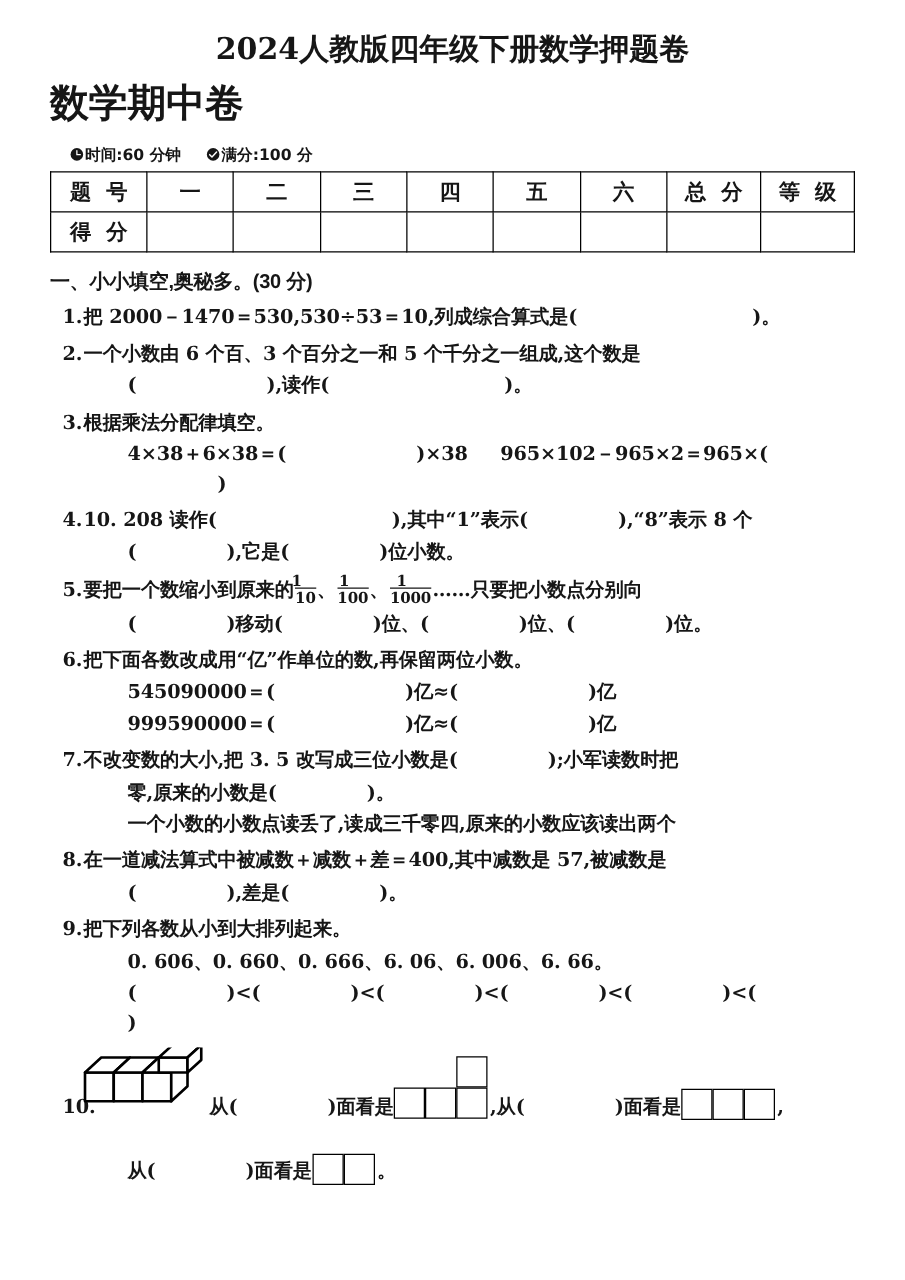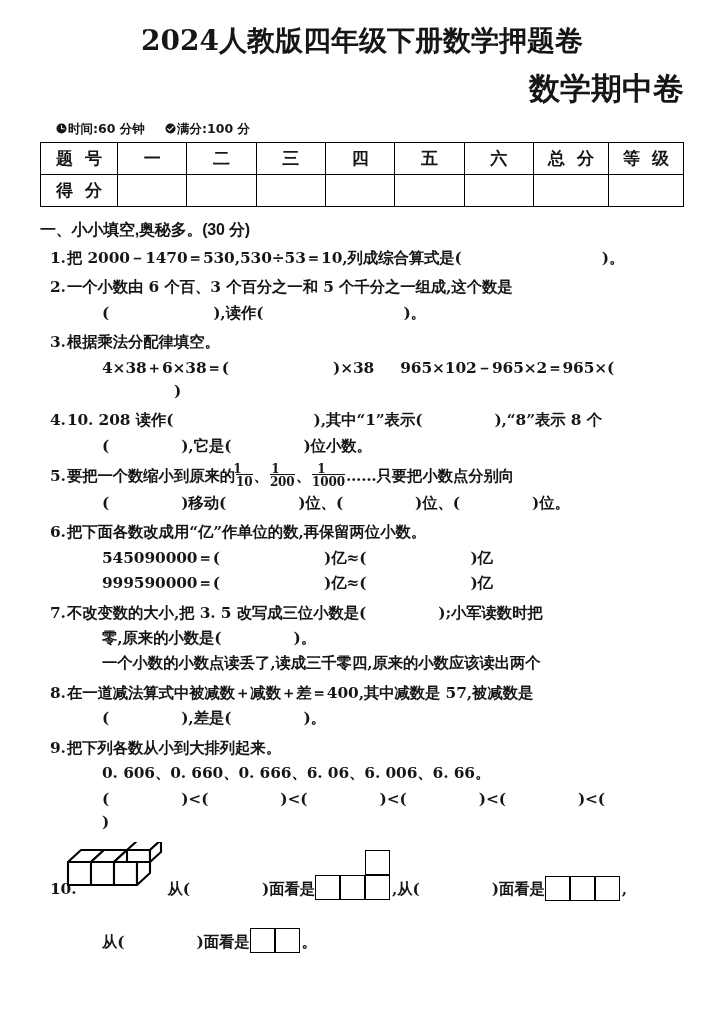--- a/index.html
+++ b/index.html
@@ -20,28 +20,28 @@
     height: 1024px;
     box-sizing: border-box;
     padding: 0 40px;
   }
 
   
   .title-main {
     text-align: center;
     font-family: "DejaVu Serif", "Liberation Serif", serif;
     font-weight: bold;
-    font-size: 28px;
+    font-size: 24px;
     letter-spacing: 0px;
     line-height: 1.1;
     margin-top: 26px;
     white-space: nowrap;
   }
   .title-sub {
-    text-align: right;
+    text-align: left;
     font-family: "DejaVu Serif", "Liberation Serif", serif;
     font-weight: bold;
     font-size: 31px;
     line-height: 1.1;
     margin-top: 14px;
   }
   .meta-line {
     margin-top: 16px;
     text-align: left;
     font-size: 12.5px;
@@ -207,21 +207,21 @@
   </div>
 
   <div class="q">
     <span class="num">4.</span><span>10. 208 读作(</span><span class="blank-xl"></span><span>),其中“1”表示(</span><span class="blank-m"></span><span>),“8”表示 8 个</span>
     <div class="sub">
       <span>(</span><span class="blank-m"></span><span>),它是(</span><span class="blank-m"></span><span>)位小数。</span>
     </div>
   </div>
 
   <div class="q">
-    <span class="num">5.</span><span>要把一个数缩小到原来的</span><span class="frac"><span class="numer">1</span><br><span class="den">10</span></span><span>、</span><span class="frac"><span class="numer">1</span><br><span class="den">200</span></span><span>、</span><span class="frac"><span class="numer">1</span><br><span class="den">1000</span></span><span>……只要把小数点分别向</span>
+    <span class="num">5.</span><span>要把一个数缩小到原来的</span><span class="frac"><span class="numer">1</span><br><span class="den">10</span></span><span>、</span><span class="frac"><span class="numer">1</span><br><span class="den">100</span></span><span>、</span><span class="frac"><span class="numer">1</span><br><span class="den">1000</span></span><span>……只要把小数点分别向</span>
     <div class="sub">
       <span>(</span><span class="blank-m"></span><span>)移动(</span><span class="blank-m"></span><span>)位、(</span><span class="blank-m"></span><span>)位、(</span><span class="blank-m"></span><span>)位。</span>
     </div>
   </div>
 
   <div class="q">
     <span class="num">6.</span><span>把下面各数改成用“亿”作单位的数,再保留两位小数。</span>
     <div class="sub">
       <span>545090000＝(</span><span class="blank-l"></span><span>)亿≈(</span><span class="blank-l"></span><span>)亿</span>
     </div>

